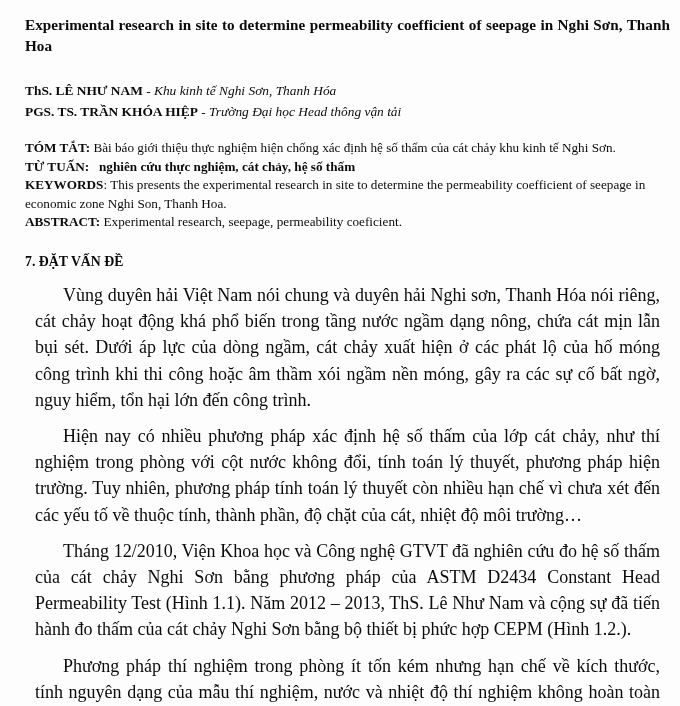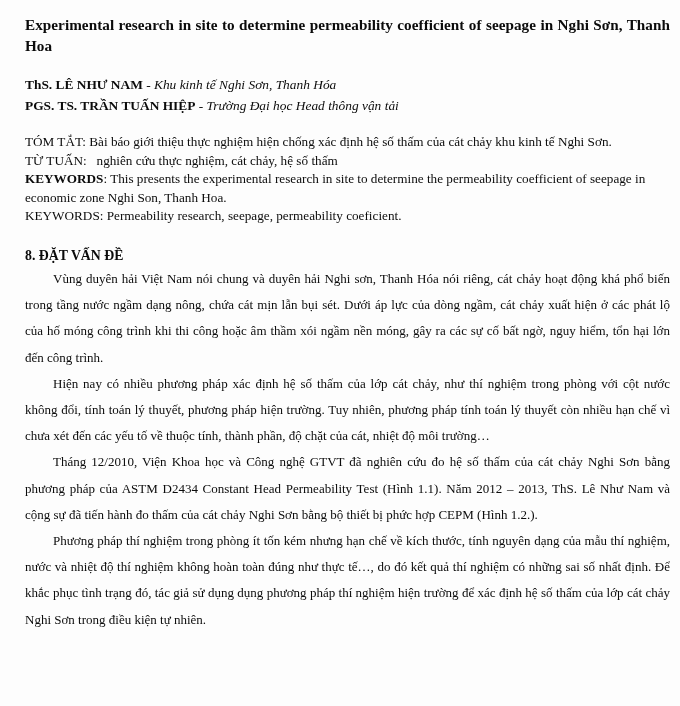--- a/index.html
+++ b/index.html
@@ -30,21 +30,21 @@
     font-weight: bold;
     line-height: 21px;
     text-align: justify;
     text-align-last: left;
     margin: 4px 0 0 0;
     letter-spacing: 0.05px;
   }
 
   
   .authors {
-    margin-top: 18px;
+    margin-top: 24px;
   }
   .author-line {
     font-size: 13.4px;
     line-height: 21px;
     white-space: nowrap;
   }
   .author-name {
     font-weight: bold;
   }
   .author-sep {
@@ -58,91 +58,92 @@
   .abstract-block {
     margin-top: 17px;
   }
   .abs-para {
     font-size: 13.2px;
     line-height: 18.6px;
     text-align: left;
     margin: 0;
   }
   .abs-label {
-    font-weight: normal;
+    font-weight: bold;
   }
   .abs-label-plain {
     font-weight: bold;
   }
   .abs-text {
     font-weight: normal;
   }
   .abs-text.wide {
     white-space: pre-wrap;
+    font-weight: bold;
   }
 
   
   .section-heading {
     font-size: 13.8px;
     font-weight: bold;
     line-height: 20px;
     margin: 20px 0 0 0;
   }
 
   
   .body-para {
-    font-size: 13px;
+    font-size: 18px;
     line-height: 26.2px;
     text-align: justify;
     text-align-last: left;
-    margin: 0;
+    margin: 10px;
     text-indent: 28px;
     hyphens: none;
   }
   .ital {
   }
   .nb { white-space: nowrap; }
 </style>
 </head>
 <body>
 
 <div class="page">
 
   <h1 class="doc-title">Experimental research in site to determine permeability coefficient of seepage in Nghi Sơn, Thanh Hoa</h1>
 
   <div class="authors">
     <div class="author-line">
       <span class="author-name">ThS. LÊ NHƯ NAM</span><span class="author-sep"> - </span><span class="author-affil">Khu kinh tế Nghi Sơn, Thanh Hóa</span>
     </div>
     <div class="author-line">
-      <span class="author-name">PGS. TS. TRẦN TUẤN HIỆP</span><span class="author-sep"> - </span><span class="author-affil">Trường Đại học Head thông vận tải</span>
+      <span class="author-name">PGS. TS. TRẦN KHÓA HIỆP</span><span class="author-sep"> - </span><span class="author-affil">Trường Đại học Head thông vận tải</span>
     </div>
   </div>
 
   <div class="abstract-block">
 
     <p class="abs-para">
       <span class="abs-label">TÓM TẮT:</span><span class="abs-text"> Bài báo giới thiệu thực nghiệm hiện chống xác định hệ số thấm của cát chảy khu kinh tế Nghi Sơn.</span>
     </p>
 
     <p class="abs-para">
       <span class="abs-label">TỪ TUẤN:</span><span class="abs-text wide">   nghiên cứu thực nghiệm, cát chảy, hệ số thấm</span>
     </p>
 
     <p class="abs-para">
       <span class="abs-label-plain">KEYWORDS</span><span class="abs-text">: This presents the experimental research in site to determine the permeability coefficient of seepage in economic zone Nghi Son, Thanh Hoa.</span>
     </p>
 
     <p class="abs-para">
-      <span class="abs-label">KEYWORDS:</span><span class="abs-text"> Permeability research, seepage, permeability coeficient.</span>
+      <span class="abs-label">ABSTRACT:</span><span class="abs-text"> Experimental research, seepage, permeability coeficient.</span>
     </p>
 
   </div>
 
-  <h2 class="section-heading">8. ĐẶT VẤN ĐỀ</h2>
+  <h2 class="section-heading">7. ĐẶT VẤN ĐỀ</h2>
 
   <p class="body-para">Vùng duyên hải Việt Nam nói chung và duyên hải Nghi sơn, Thanh Hóa nói riêng, cát chảy hoạt động khá phổ biến trong tầng nước ngầm dạng nông, chứa cát mịn lẫn bụi sét. Dưới áp lực của dòng ngầm, cát chảy xuất hiện ở các phát lộ của hố móng công trình khi thi công hoặc âm thầm xói ngầm nền móng, gây ra các sự cố bất ngờ, nguy hiểm, tổn hại lớn đến công trình.</p>
 
 
   <p class="body-para">Hiện nay có nhiều phương pháp xác định hệ số thấm của lớp cát chảy, như thí nghiệm trong phòng với cột nước không đổi, tính toán lý thuyết, phương pháp hiện trường. Tuy nhiên, phương pháp tính toán lý thuyết còn nhiều hạn chế vì chưa xét đến các yếu tố về thuộc tính, thành phần, độ chặt của cát, nhiệt độ môi trường…</p>
 
   <p class="body-para"><span>Tháng 12/2010, Viện Khoa học và Công nghệ GTVT đã nghiên cứu đo hệ số thấm của cát chảy Nghi Sơn bằng phương pháp của ASTM D2434 Constant Head Permeability Test </span><span class="ital nb">(Hình 1.1)</span><span>. Năm 2012 – 2013, ThS. Lê Như Nam và cộng sự đã tiến hành đo thấm của cát chảy Nghi Sơn bằng bộ thiết bị phức hợp CEPM </span><span class="ital nb">(Hình 1.2.)</span><span>.</span></p>
 
   <p class="body-para">Phương pháp thí nghiệm trong phòng ít tốn kém nhưng hạn chế về kích thước, tính nguyên dạng của mẫu thí nghiệm, nước và nhiệt độ thí nghiệm không hoàn toàn đúng như thực tế…, do đó kết quả thí nghiệm có những sai số nhất định. Để khắc phục tình trạng đó, tác giả sử dụng dụng phương pháp thí nghiệm hiện trường để xác định hệ số thấm của lớp cát chảy Nghi Sơn trong điều kiện tự nhiên.</p>
 

